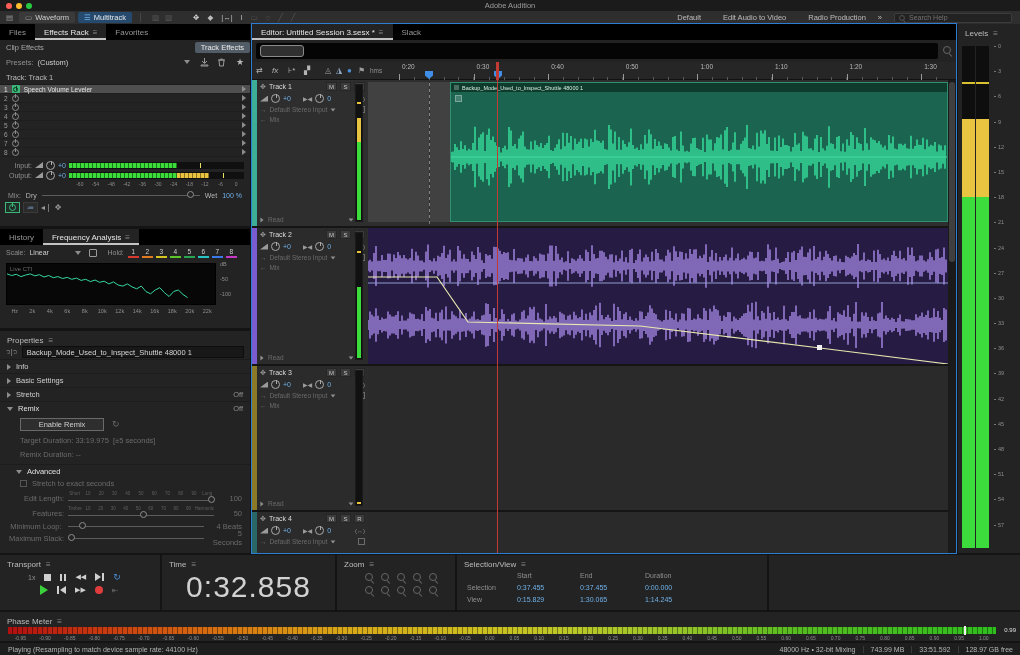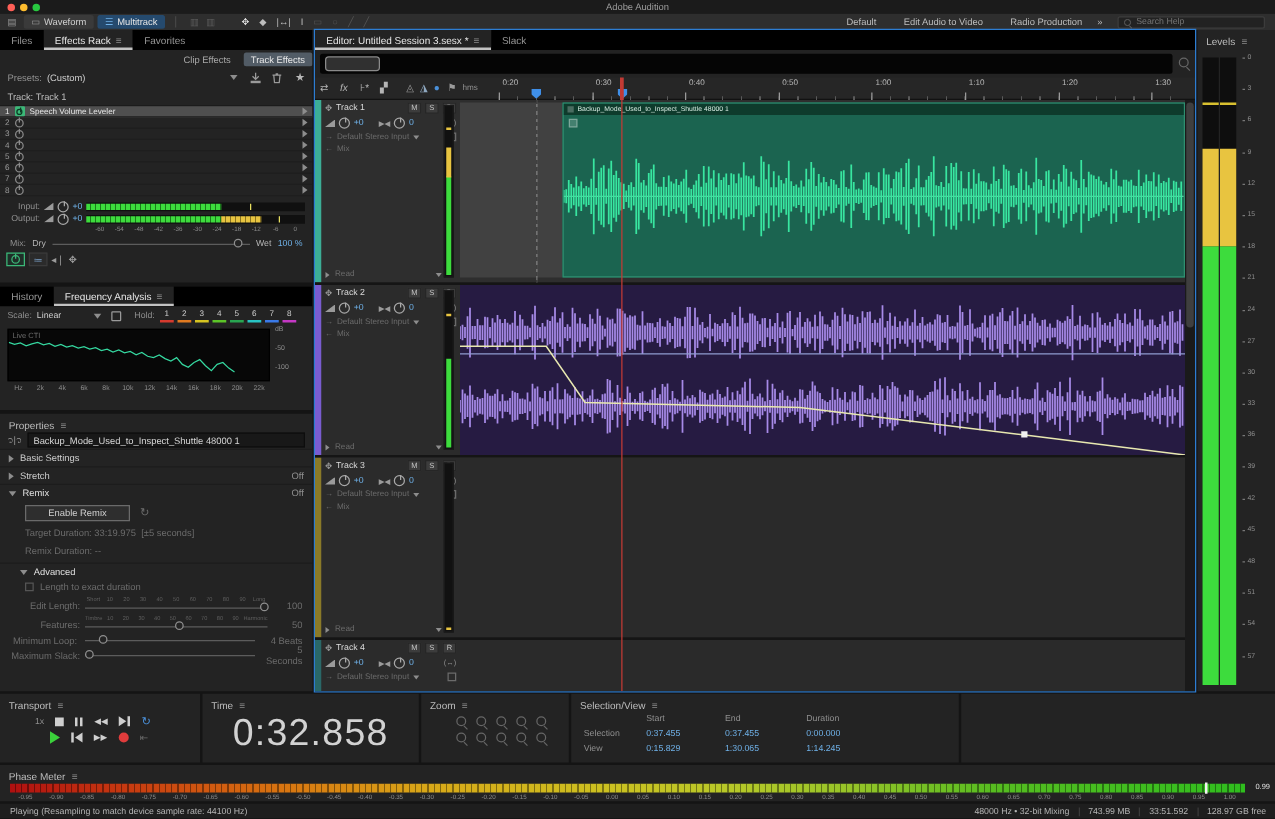--- a/index.html
+++ b/index.html
@@ -92,21 +92,21 @@
 
   <div class="panel" style="left:0;top:24px;width:250px;height:202px">
     <div class="tabs">
       <span class="tab">Files</span>
       <span class="tab active">
           <span>Effects Rack</span>
           <span class="hamb">≡</span>
         </span>
       <span class="tab">Favorites</span>
     </div>
-    <div class="row" style="height:14px;justify-content:flex-end;gap:4px;font-size:7.5px">
+    <div class="row" style="height:14px;justify-content:space-between;gap:4px;font-size:7.5px">
       <span style="padding:1px 6px;color:#a8a8a8">Clip Effects</span>
       <span style="padding:1px 6px;background:#525c66;border-radius:2px;color:#e8e8e8">Track Effects</span>
     </div>
     <div class="row" style="height:16px;padding:0 6px;font-size:7.5px;gap:4px">
       <span class="dim">Presets:</span>
       <span style="color:#cfcfcf">(Custom)</span>
       <span style="flex:1"></span>
       <span class="chvD"></span>
       <svg width="9" height="9" style="margin-left:6px">
           <path d="M4.5 0v5M2 3l2.5 2.5L7 3M1 7h7v1H1z" stroke="#9a9a9a" fill="none"></path>
@@ -311,20 +311,24 @@
     <div class="phead">
         <span>Properties</span>
         <span class="hamb">≡</span>
       </div>
     <div class="row" style="height:14px;padding:0 6px;gap:4px">
       <span style="color:#9a9a9a">᭡|᭡</span>
       <span class="row" style="flex:1;height:12px;background:#181818;border:1px solid #0d0d0d;padding:0 4px;color:#d6d6d6;align-items:center;white-space:nowrap;overflow:hidden">Backup_Mode_Used_to_Inspect_Shuttle 48000 1</span>
     </div>
     <div class="row" style="height:14px;padding:0 7px;gap:5px;border-top:1px solid #1c1c1c">
         <span class="chvR"></span>
+        <span style="color:#cfcfcf">Info</span>
+      </div>
+    <div class="row" style="height:14px;padding:0 7px;gap:5px;border-top:1px solid #1c1c1c">
+        <span class="chvR"></span>
         <span style="color:#cfcfcf">Basic Settings</span>
       </div>
     <div class="row" style="height:14px;padding:0 7px;gap:5px;border-top:1px solid #1c1c1c">
         <span class="chvR"></span>
         <span style="color:#cfcfcf">Stretch</span>
         <span style="flex:1"></span>
         <span class="dim">Off</span>
       </div>
     <div class="row" style="height:14px;padding:0 7px;gap:5px;border-top:1px solid #1c1c1c">
         <span class="chvD"></span>
@@ -337,21 +341,21 @@
       <span class="dis" style="font-size:9px">↻</span>
     </div>
     <div class="dis" style="padding:3px 20px 0"><span>Target Duration:  33:19.975</span>&nbsp;&nbsp;<span>[±5 seconds]</span></div>
     <div class="dis" style="padding:5px 20px 0">Remix Duration:  --</div>
     <div class="row" style="height:14px;padding:0 16px;gap:5px;margin-top:5px;border-top:1px solid #1c1c1c">
         <span class="chvD"></span>
         <span style="color:#e0e0e0">Advanced</span>
       </div>
     <div class="row dis" style="padding:1px 20px;gap:5px">
         <span style="width:7px;height:7px;border:1px solid #555"></span>
-        <span>Length to exact duration</span>
+        <span>Stretch to exact seconds</span>
       </div>
     <div class="row dis" style="padding:2px 8px 0;gap:4px">
       <span style="width:56px;text-align:right">Edit Length:</span>
       <span style="flex:1">
         <span class="tickrow">
             <span class="ticklab">Short</span>
             <span class="ticklab">10</span>
             <span class="ticklab">20</span>
             <span class="ticklab">30</span>
             <span class="ticklab">40</span>

